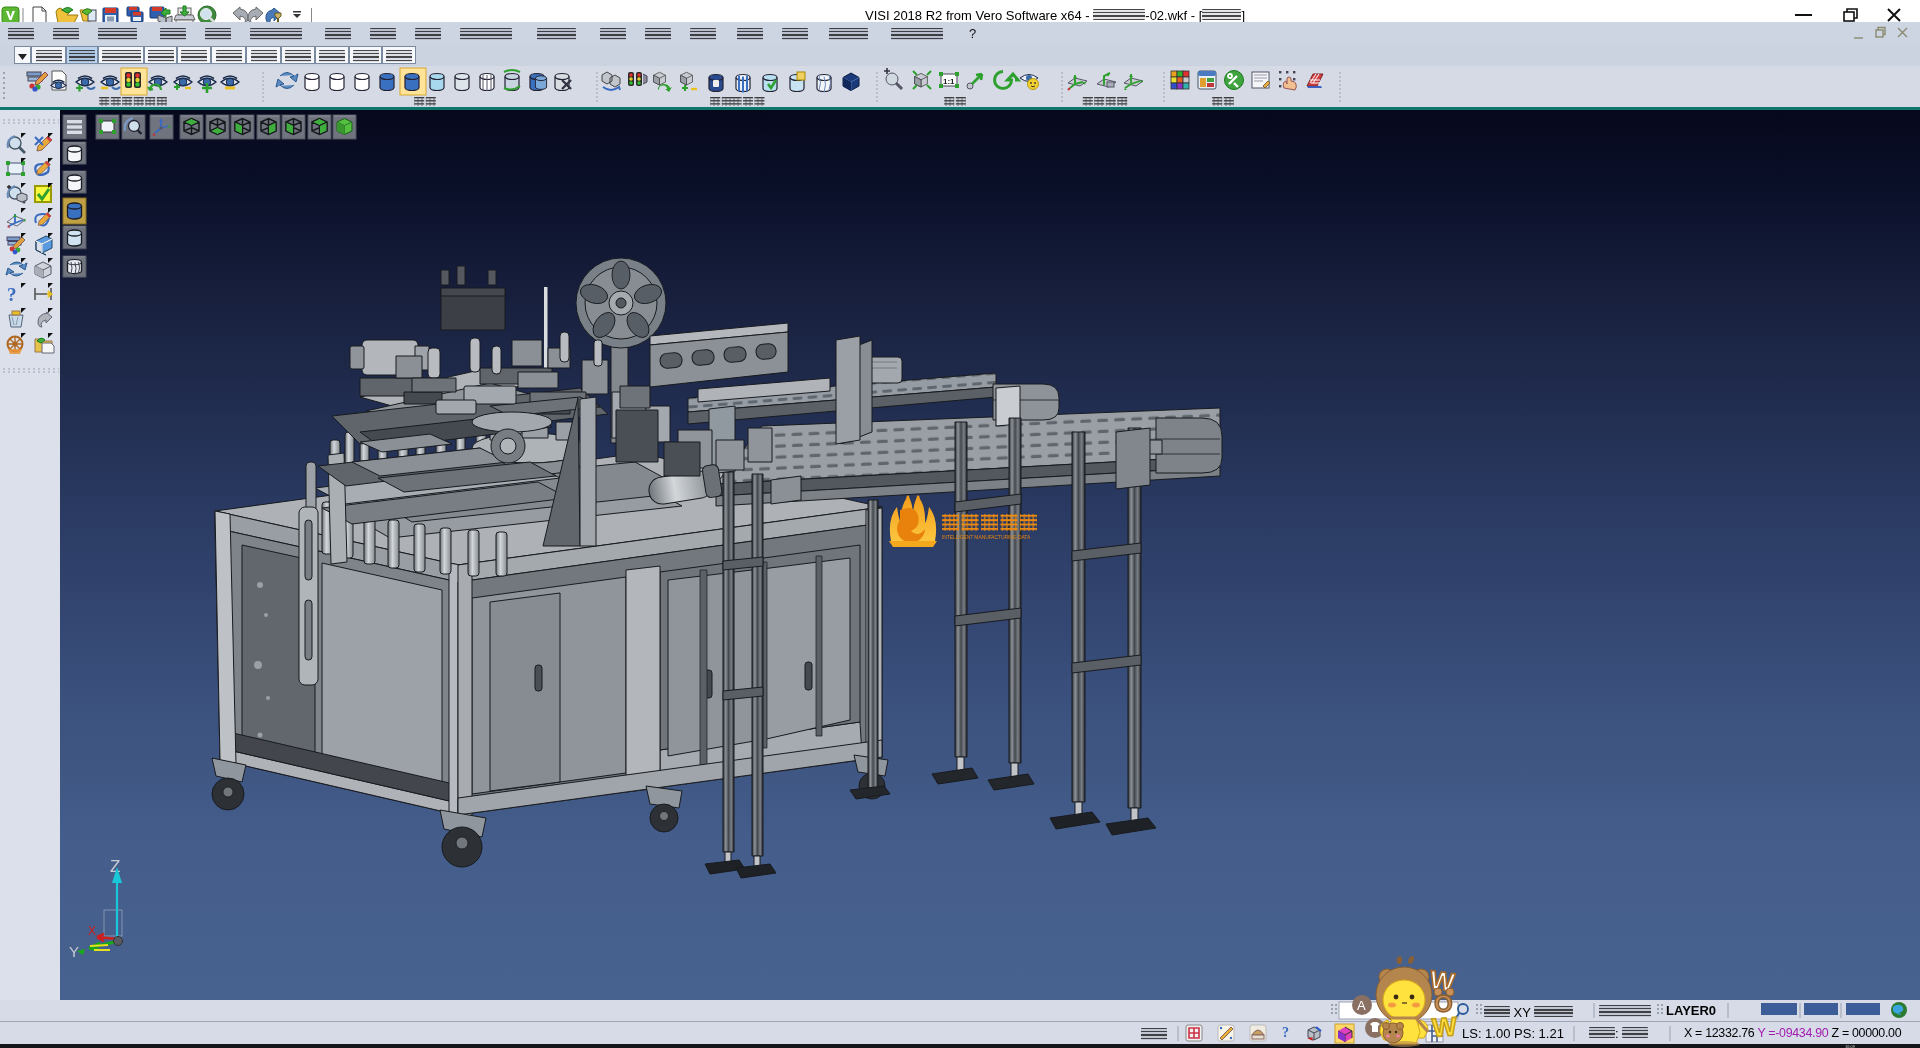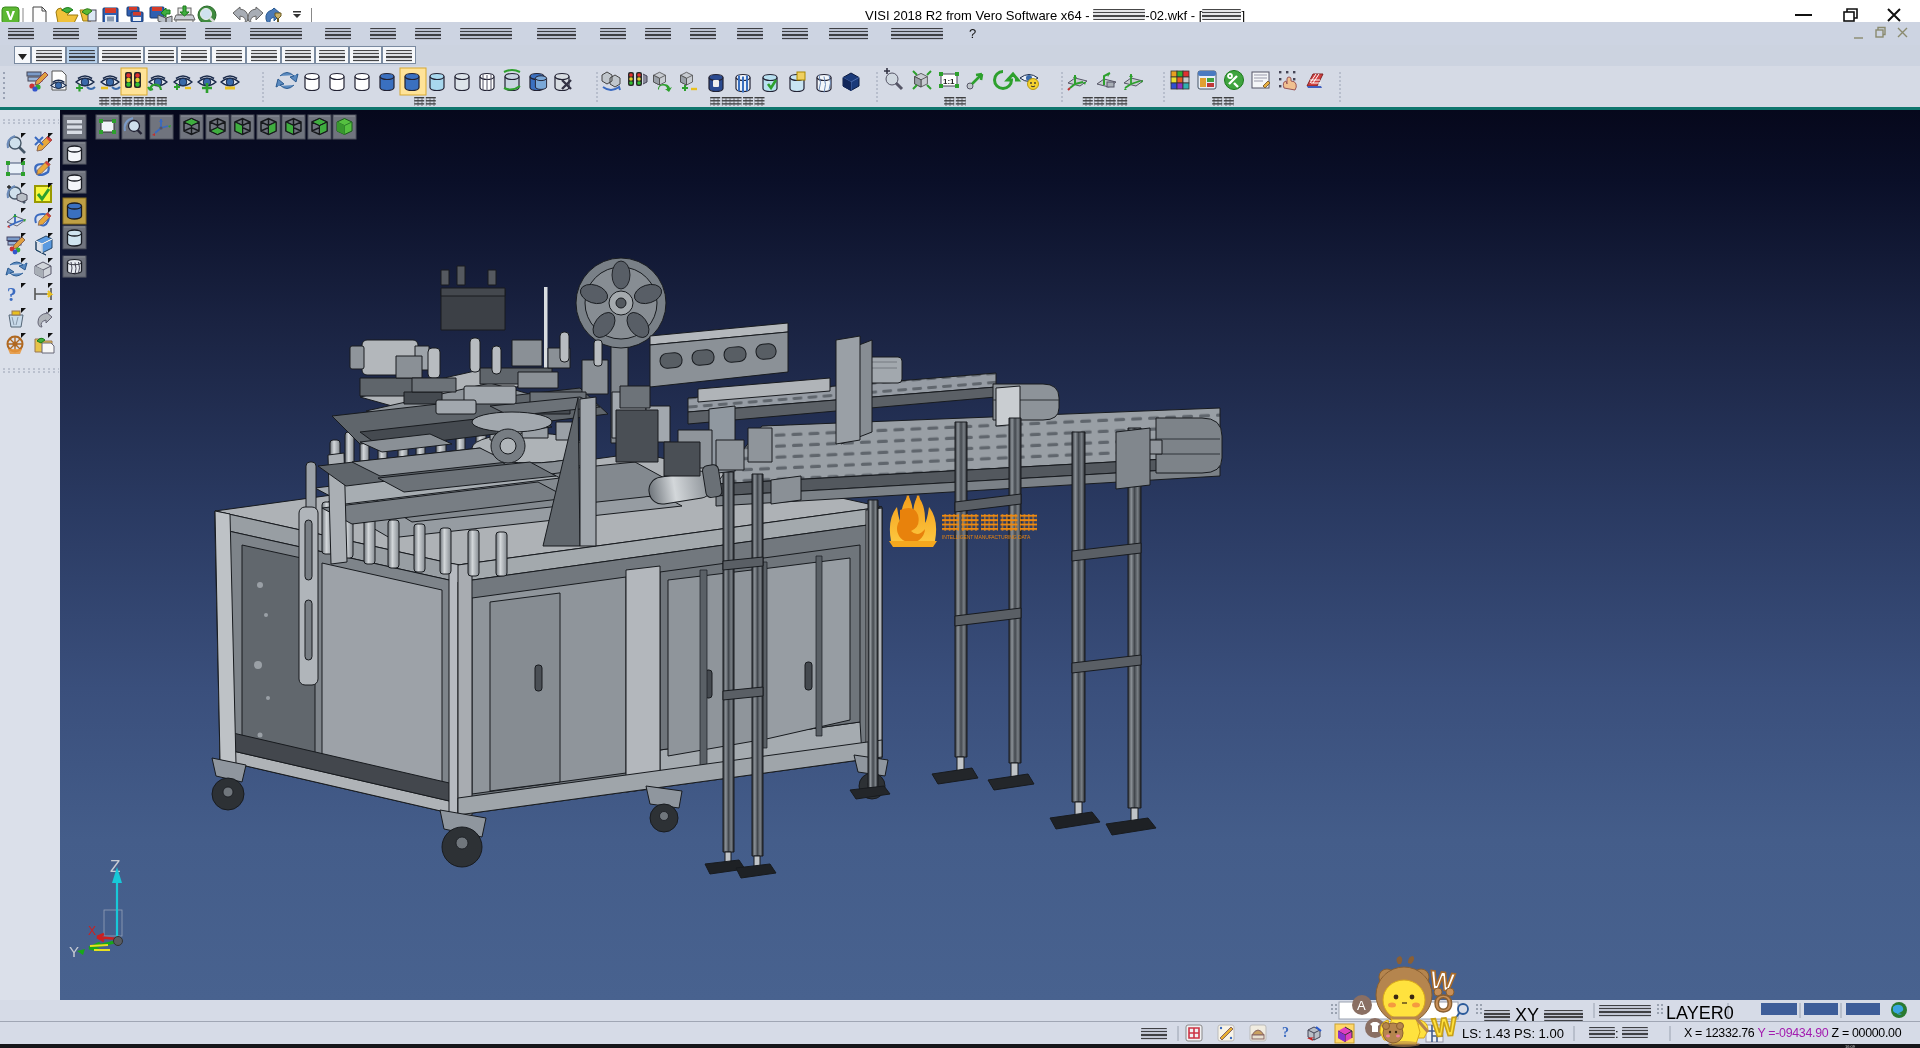--- a/index.html
+++ b/index.html
@@ -2,21 +2,21 @@
 <html style="background:#fff"><head><meta charset="utf-8"><style>
 *{margin:0;padding:0;box-sizing:border-box}
 html,body{width:1920px;height:1048px;overflow:hidden;font-family:"Liberation Sans",sans-serif}
 #titlebar{position:absolute;left:0;top:4px;width:1920px;height:22px;background:#fff;font-size:13px}
 #menubar{position:absolute;left:0;top:22px;width:1920px;height:23px;background:#cdd4e2;font-size:13px;color:#111}
 #tabrow{position:absolute;left:0;top:45px;width:1920px;height:21px;background:#ccd3e0}
 #toolbar{position:absolute;left:0;top:66px;width:1920px;height:44px;background:#d5dae5;border-bottom:3px solid #0f766e}
 #main{position:absolute;left:0;top:110px;width:1920px;height:890px}
 #dock{position:absolute;left:0;top:0;width:60px;height:890px;background:#dbe0ea}
 #viewport{position:absolute;left:60px;top:0;width:1860px;height:890px;background:linear-gradient(180deg,#06081c 0%,#0a0f28 8%,#1a2342 24%,#2a3a62 45%,#3a4f7c 65%,#445d8a 82%,#48628f 100%)}
-#statusbar1{position:absolute;left:0;top:1000px;width:1920px;height:21px;background:#d6dbe7;font-size:18px}
+#statusbar1{position:absolute;left:0;top:1000px;width:1920px;height:21px;background:#d6dbe7;font-size:13px}
 #statusbar2{position:absolute;left:0;top:1021px;width:1920px;height:23px;background:#d6dbe7;border-top:1px solid #a0a6b4;font-size:13px}
 #taskbar{position:absolute;left:0;top:1044px;width:1920px;height:4px;background:#16161a}
 .tb{display:inline-block;height:18px;border:1px solid #7a8aa0;background:#f6f8fb;color:#0a0a14;font-size:13px;text-align:center;line-height:17px;vertical-align:top;overflow:hidden;white-space:nowrap}
 .cj{display:inline-block;height:11.5px;border-radius:1px;background:repeating-linear-gradient(180deg,rgba(30,30,32,.82) 0 1.3px,rgba(40,40,60,.12) 1.3px 3.2px)}
 </style></head>
 <body>
 <div id="titlebar">
 <svg width="1920" height="22" style="position:absolute;left:0;top:0">
   <rect x="2" y="3" width="17" height="17" rx="3" fill="#5cb832" stroke="#3a8a1e"></rect>
   <path d="M6 7 l3.5 9 h2 L15 7 h-2.5 l-2 6 -2-6z" fill="#fff"></path>
@@ -1065,21 +1065,21 @@
   <rect x="431" y="3" width="36" height="12" fill="#3d5d99"></rect>
   <line x1="470" y1="3" x2="470" y2="18" stroke="#9aa2b0"></line>
   <rect x="474" y="3" width="34" height="12" fill="#3d5d99"></rect>
   <line x1="511" y1="3" x2="511" y2="18" stroke="#9aa2b0"></line>
   <rect x="516" y="3" width="34" height="12" fill="#3d5d99"></rect>
   <circle cx="569" cy="10" r="8" fill="#2a7a30"></circle>
       <path d="M563 7 q4 -4 9 -1 q3 4 -1 6 q-5 3 -8 -1z M566 13 q3 3 6 1" fill="#3aa5e0" stroke="none"></path>
  </svg>
  <span style="position:absolute;left:1484px;top:5px"><span class="cj" style="width:26px"></span> XY <span class="cj" style="width:39px"></span></span>
  <span class="cj" style="position:absolute;left:1599px;top:5px;width:52px"></span>
- <span style="position:absolute;left:1666px;top:3px;font-weight:normal">LAYER0</span>
+ <span style="position:absolute;left:1666px;top:3px;font-weight:bold">LAYER0</span>
 </div>
 <div id="statusbar2">
  <span class="cj" style="position:absolute;left:1141px;top:6px;width:26px"></span>
  <svg width="350" height="23" style="position:absolute;left:1130px;top:0">
   <line x1="48" y1="4" x2="48" y2="19" stroke="#9aa2b0"></line>
   <g transform="translate(56,3)">
         <rect x="0" y="0" width="16" height="16" rx="2" fill="#f0f0f2" stroke="#888"></rect>
         <path d="M3 3 h10 v10 h-10z M3 8 h10 M8 3 v10" stroke="#cc3344" stroke-width="1.6" fill="none"></path>
       </g>
   <g transform="translate(88,3)">
@@ -1106,21 +1106,21 @@
         <path d="M3 7 l7 4 7 -4 M10 11 v7" stroke="#333" fill="none"></path>
         <path d="M3 7 l7 4 v7 l-7 -4z" fill="#8a30d0"></path>
         <path d="M10 3 l7 4 v7" fill="none" stroke="#333"></path>
       </g>
   <line x1="268" y1="4" x2="268" y2="19" stroke="#9aa2b0"></line>
   <g transform="translate(296,3)">
         <rect x="0" y="0" width="17" height="17" fill="#eef0f4" stroke="#99a"></rect>
         <path d="M0 6 h17 M6 0 v17 M11 6 v11 M6 11 h11" stroke="#445c8a" stroke-width="1.6" fill="none"></path>
       </g>
  </svg>
- <span style="position:absolute;left:1462px;top:4px">LS: 1.43 PS: 1.00</span>
+ <span style="position:absolute;left:1462px;top:4px">LS: 1.00 PS: 1.21</span>
  <svg width="10" height="23" style="position:absolute;left:1572px;top:0">
       <line x1="2" y1="4" x2="2" y2="19" stroke="#9aa2b0"></line>
     </svg>
  <span style="position:absolute;left:1589px;top:4px"><span class="cj" style="width:26px"></span>: <span class="cj" style="width:26px"></span></span>
  <svg width="10" height="23" style="position:absolute;left:1668px;top:0">
       <line x1="2" y1="4" x2="2" y2="19" stroke="#9aa2b0"></line>
     </svg>
  <span style="position:absolute;left:1684px;top:4px;font-size:12.4px;letter-spacing:-0.3px">X = 12332.76 <span style="color:#a21caf">Y =-09434.90</span> Z = 00000.00</span>
 </div>
 <div id="taskbar">

